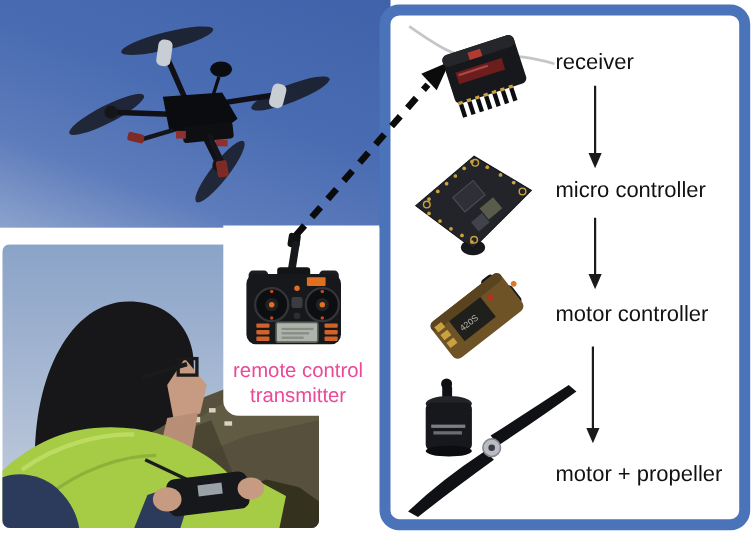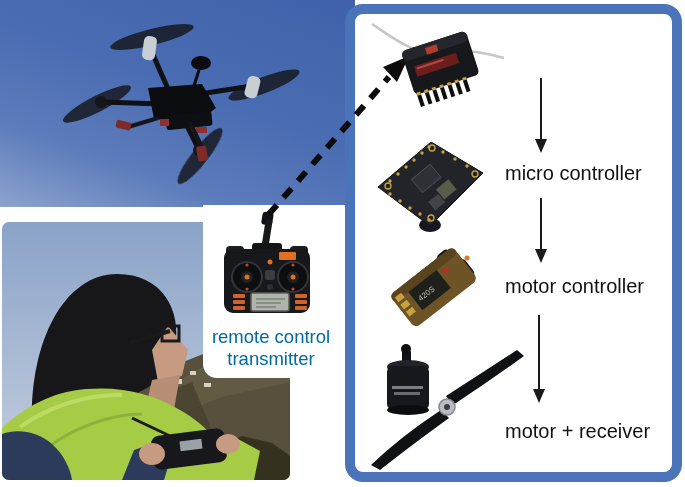--- a/index.html
+++ b/index.html
@@ -17,21 +17,21 @@
   #flow-panel{position:absolute;left:345px;top:4px;width:317px;height:458px;background:#ffffff;
               border:10px solid #4a73b9;border-radius:18px;}
   
   #overlay{position:absolute;left:0;top:0;width:685px;height:487px;pointer-events:none;}
   .flow-label{position:absolute;left:505px;font-size:20px;line-height:24px;color:#111111;white-space:nowrap;}
   #label-receiver{top:45px;}
   #label-micro{top:161px;}
   #label-motorctl{top:274px;}
   #label-motorprop{top:419px;}
   #transmitter-caption{position:absolute;left:197px;top:326px;width:148px;text-align:center;
-                       font-size:18.5px;line-height:21.5px;color:#0369a1;}
+                       font-size:18.5px;line-height:21.5px;color:#ec4899;}
 </style>
 </head>
 <body>
 
 <div id="canvas">
 
   <div id="sky-photo">
     <svg width="355" height="207" viewBox="0 0 355 207">
       <g fill="#14161c" opacity="0.82">
         <ellipse cx="152" cy="37" rx="43" ry="8" transform="rotate(-14 152 37)"></ellipse>
@@ -262,22 +262,23 @@
       <line x1="541" y1="198" x2="541" y2="251"></line>
       <line x1="539" y1="315" x2="539" y2="390"></line>
     </g>
     <g fill="#1a1a1a" stroke="none">
       <polygon points="541,153 535,139 547,139"></polygon>
       <polygon points="541,263 535,249 547,249"></polygon>
       <polygon points="539,403 533,389 545,389"></polygon>
     </g>
   </svg>
 
+  <div class="flow-label" id="label-receiver">receiver</div>
   <div class="flow-label" id="label-motorctl">motor controller</div>
   <div class="flow-label" id="label-micro">micro controller</div>
-  <div class="flow-label" id="label-motorprop">motor + receiver</div>
+  <div class="flow-label" id="label-motorprop">motor + propeller</div>
 
   <div id="transmitter-caption">
     <div>remote control</div>
     <div>transmitter</div>
   </div>
 
 </div>
 
 </body></html>

